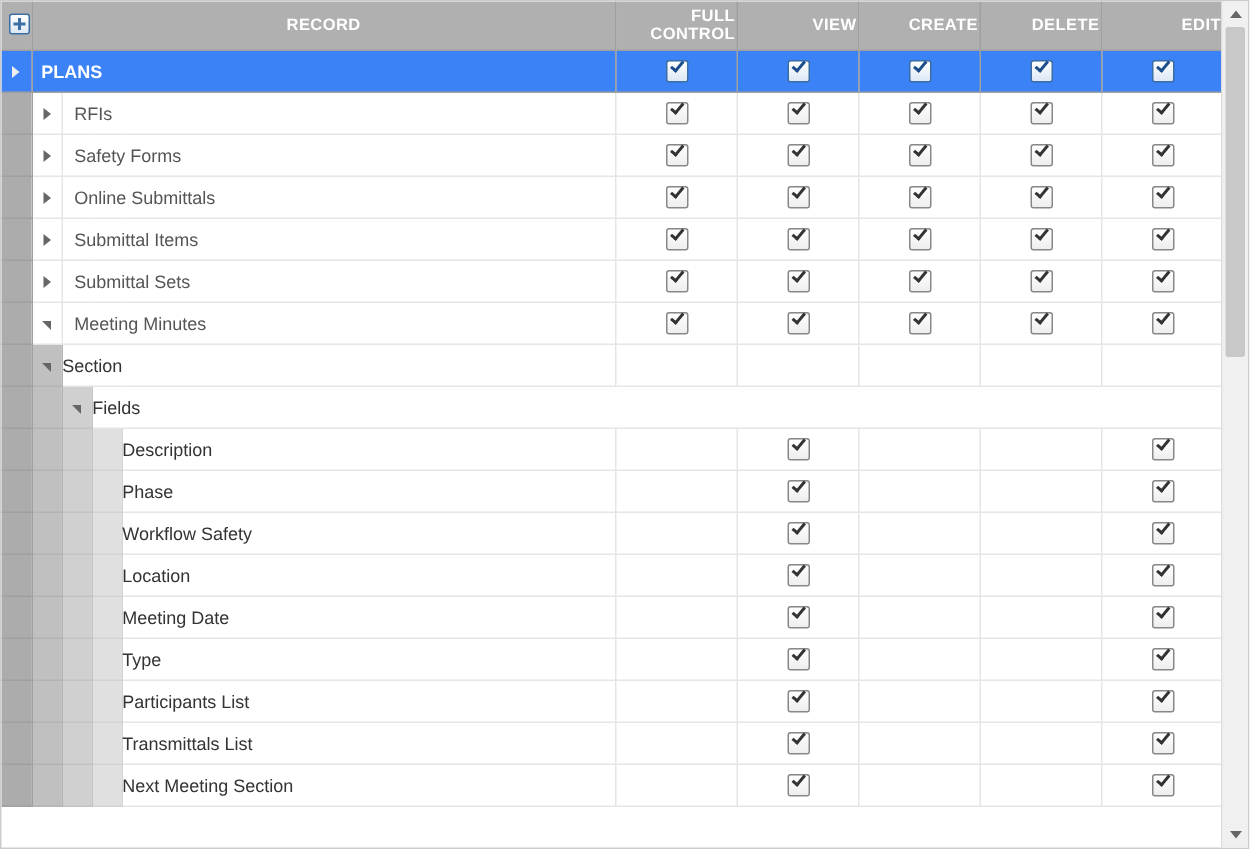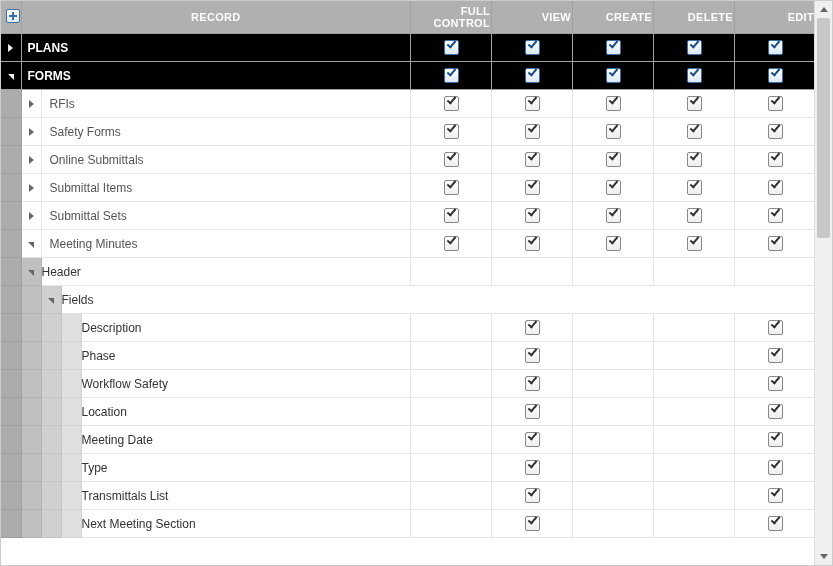--- a/index.html
+++ b/index.html
@@ -72,21 +72,21 @@
   .plus-box::after { top:2px;bottom:2px;left:5px;width:2px; }
 
   td {
     border-right: 1px solid #e5e5e5;
     border-bottom: 1px solid #e5e5e5;
     height: 27px;
     padding: 0;
     vertical-align: middle;
   }
   tr.category td {
-    background: #000000;
+    background: #3b82f6;
     color: #fff;
     font-weight: 600;
     border-right: 1px solid #a0a0a0;
     border-bottom: 1px solid #a0a0a0;
   }
   tr.category .label {
     padding-left: 6px;
     font-size: 12px;
   }
   tr.child td {
@@ -228,32 +228,20 @@
     <td colspan="4">
               <div class="label">PLANS</div>
             </td>
 
     <td class="perm-cell"><span class="cb blue checked"></span></td>
     <td class="perm-cell"><span class="cb blue checked"></span></td>
     <td class="perm-cell"><span class="cb blue checked"></span></td>
     <td class="perm-cell"><span class="cb blue checked"></span></td>
     <td class="perm-cell"><span class="cb blue checked"></span></td>
   </tr>
-          <tr class="category">
-    <td class="exp-cell"><span class="arrow arrow-down-right "></span></td>
-    <td colspan="4">
-              <div class="label">FORMS</div>
-            </td>
-
-    <td class="perm-cell"><span class="cb blue checked"></span></td>
-    <td class="perm-cell"><span class="cb blue checked"></span></td>
-    <td class="perm-cell"><span class="cb blue checked"></span></td>
-    <td class="perm-cell"><span class="cb blue checked"></span></td>
-    <td class="perm-cell"><span class="cb blue checked"></span></td>
-  </tr>
           <tr class="child">
         <td class="indent"></td>
         <td class="exp-cell"><span class="arrow arrow-right "></span></td>
         <td colspan="3">
               <div class="label">RFIs</div>
             </td>
 
     <td class="perm-cell"><span class="cb  checked"></span></td>
     <td class="perm-cell"><span class="cb  checked"></span></td>
     <td class="perm-cell"><span class="cb  checked"></span></td>
@@ -322,21 +310,21 @@
     <td class="perm-cell"><span class="cb  checked"></span></td>
     <td class="perm-cell"><span class="cb  checked"></span></td>
     <td class="perm-cell"><span class="cb  checked"></span></td>
     <td class="perm-cell"><span class="cb  checked"></span></td>
     <td class="perm-cell"><span class="cb  checked"></span></td>
       </tr>
           <tr class="sub1">
             <td class="indent1"></td>
             <td class="indent2 exp-cell"><span class="arrow arrow-down-right dark"></span></td>
             <td colspan="3">
-              <div class="label">Header</div>
+              <div class="label">Section</div>
             </td>
 
     <td class="perm-cell"></td>
     <td class="perm-cell"></td>
     <td class="perm-cell"></td>
     <td class="perm-cell"></td>
     <td class="perm-cell"></td>
           </tr>
           <tr class="sub2">
                 <td class="indent1"></td>
@@ -421,20 +409,35 @@
     <td class="perm-cell"></td>
     <td class="perm-cell"><span class="cb  checked"></span></td>
                   </tr>
           <tr class="field">
                     <td class="indent1"></td>
                     <td class="indent2"></td>
                     <td class="indent3"></td>
                     <td class="indent4"></td>
                     <td>
               <div class="label">Type</div>
+            </td>
+
+    <td class="perm-cell"></td>
+    <td class="perm-cell"><span class="cb  checked"></span></td>
+    <td class="perm-cell"></td>
+    <td class="perm-cell"></td>
+    <td class="perm-cell"><span class="cb  checked"></span></td>
+                  </tr>
+          <tr class="field">
+                    <td class="indent1"></td>
+                    <td class="indent2"></td>
+                    <td class="indent3"></td>
+                    <td class="indent4"></td>
+                    <td>
+              <div class="label">Participants List</div>
             </td>
 
     <td class="perm-cell"></td>
     <td class="perm-cell"><span class="cb  checked"></span></td>
     <td class="perm-cell"></td>
     <td class="perm-cell"></td>
     <td class="perm-cell"><span class="cb  checked"></span></td>
                   </tr>
           <tr class="field">
                     <td class="indent1"></td>

